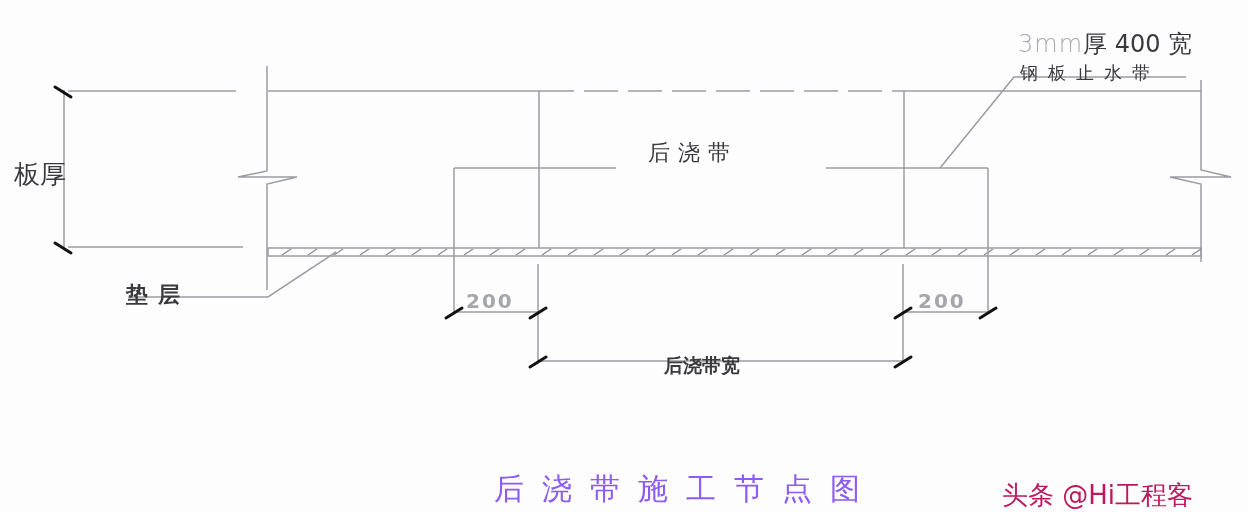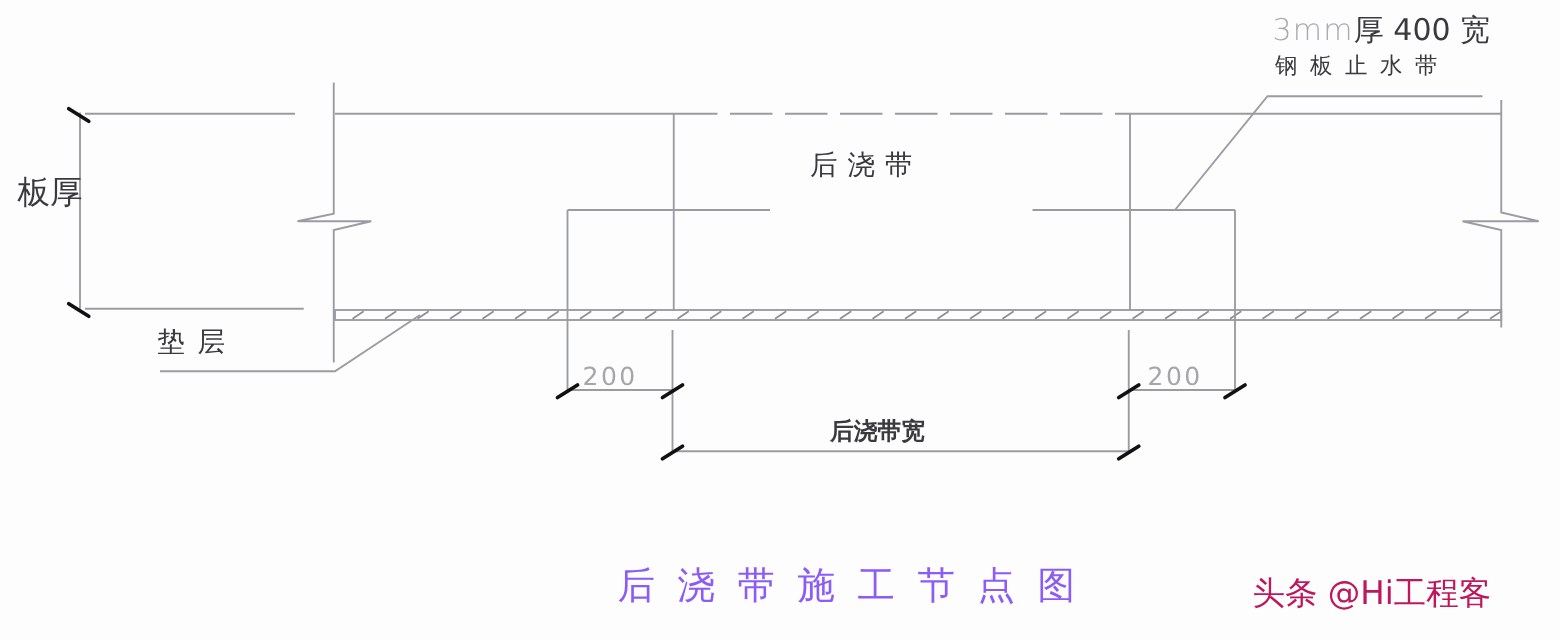--- a/index.html
+++ b/index.html
@@ -4,24 +4,24 @@
   <style>
     html, body { margin: 0; padding: 0; background: #fdfdfe; }
     body { width: 1248px; height: 512px; overflow: hidden; position: relative;
            font-family: "DejaVu Sans", "Liberation Sans", sans-serif; }
     #drawing { position: absolute; left: 0; top: 0; width: 1248px; height: 512px; }
     .ln { stroke: #9a9ca2; stroke-width: 1.5; fill: none; }
     .ln-dash { stroke: #9a9ca2; stroke-width: 1.5; fill: none; stroke-dasharray: 34 10; }
     .tick { stroke: #111; stroke-width: 3; stroke-linecap: round; }
     .hatch { stroke: #8a8c92; stroke-width: 1.3; }
     .lbl { position: absolute; color: #3a3a3e; white-space: nowrap; line-height: 1; }
-    .lbl-cjk { font-family: "DejaVu Sans", sans-serif; }
-    .lbl-mono { font-family: "DejaVu Sans", sans-serif; color: #a4a6ac; letter-spacing: 2px; font-weight: 400; }
+    .lbl-cjk { font-family: "DejaVu Sans", sans-serif; margin-top: 20px; }
+    .lbl-mono { font-family: "DejaVu Sans", sans-serif; color: #a4a6ac; letter-spacing: 2px; font-weight: 700; }
     #label-board-thickness { left: 14px; top: 136px; font-size: 26px; width: 30px; line-height: 36px; text-align: left; }
-    #label-cushion { left: 126px; top: 264px; font-size: 22px; letter-spacing: 10px; }
+    #label-cushion { left: 126px; top: 264px; font-size: 22px; letter-spacing: 10px; font-weight: bold; }
     #label-band-center { left: 648px; top: 122px; font-size: 22px; letter-spacing: 8px; text-align: right; }
     #label-steel-line1 { left: 1018px; top: 12px; font-size: 24px; }
     #label-steel-line1 .mm { color: #a8aaaf; font-weight: 300; letter-spacing: 1px; }
     #label-steel-line1 .rest { color: #3a3a3e; }
     #label-steel-line2 { left: 1020px; top: 44px; font-size: 18px; letter-spacing: 10px; }
     #label-dim-left { left: 466px; top: 291px; font-size: 20px; }
     #label-dim-right { left: 918px; top: 291px; font-size: 20px; }
     #label-band-width { left: 664px; top: 336px; font-size: 19px; font-weight: bold; }
     #figure-title { left: 494px; top: 454px; font-size: 30px; letter-spacing: 18px; color: #8b5cf6; }
     #watermark { left: 1002px; top: 462px; font-size: 26px; color: #be185d; letter-spacing: 0px; }

